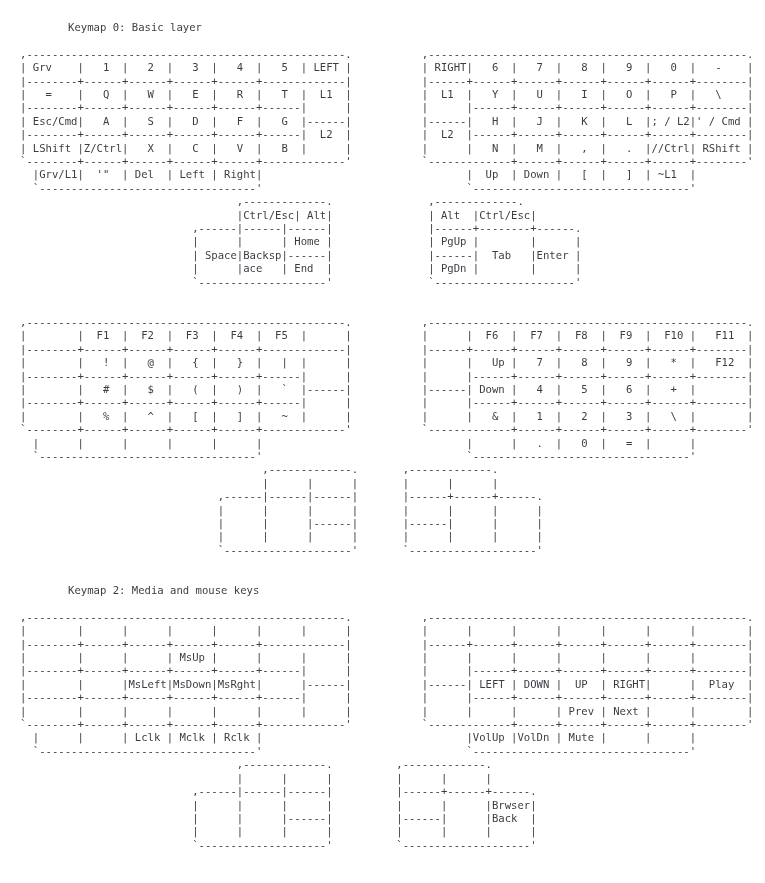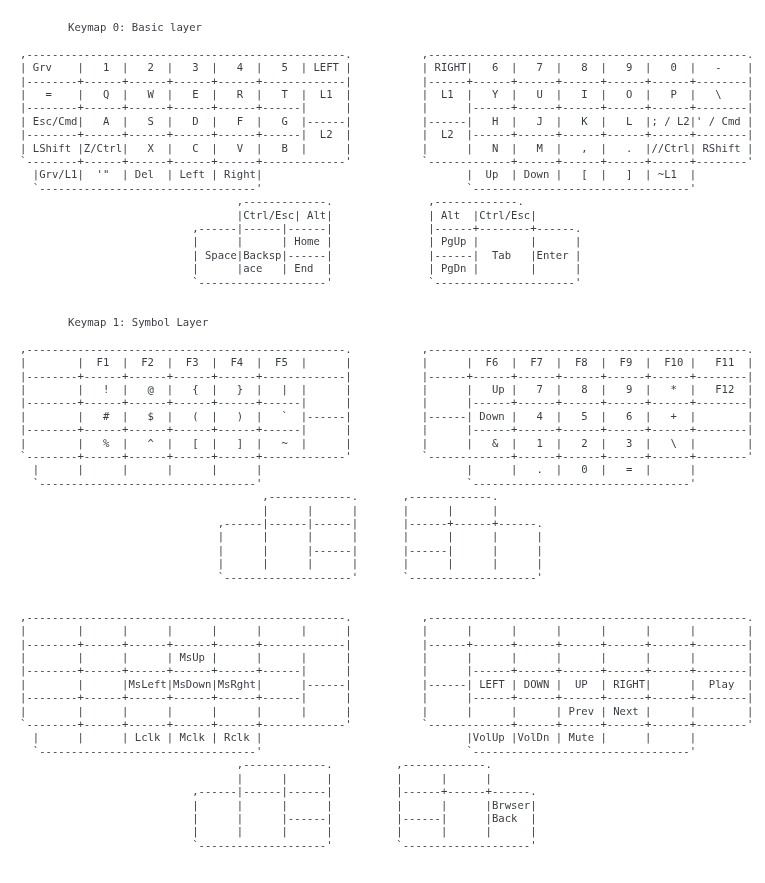--- a/index.html
+++ b/index.html
@@ -48,21 +48,20 @@
                                   ,-------------.               ,-------------.
                                   |Ctrl/Esc| Alt|               | Alt  |Ctrl/Esc|
                            ,------|------|------|               |------+--------+------.
                            |      |      | Home |               | PgUp |        |      |
                            | Space|Backsp|------|               |------|  Tab   |Enter |
                            |      |ace   | End  |               | PgDn |        |      |
                            `--------------------'               `----------------------'</pre>
   </section>
 
   <section class="keymap-section">
-    <div class="keymap-title">Keymap 1: Symbol Layer</div>
     <pre class="keymap-art">,--------------------------------------------------.           ,--------------------------------------------------.
 |        |  F1  |  F2  |  F3  |  F4  |  F5  |      |           |      |  F6  |  F7  |  F8  |  F9  |  F10 |   F11  |
 |--------+------+------+------+------+-------------|           |------+------+------+------+------+------+--------|
 |        |   !  |   @  |   {  |   }  |   |  |      |           |      |   Up |   7  |   8  |   9  |   *  |   F12  |
 |--------+------+------+------+------+------|      |           |      |------+------+------+------+------+--------|
 |        |   #  |   $  |   (  |   )  |   `  |------|           |------| Down |   4  |   5  |   6  |   +  |        |
 |--------+------+------+------+------+------|      |           |      |------+------+------+------+------+--------|
 |        |   %  |   ^  |   [  |   ]  |   ~  |      |           |      |   &amp;  |   1  |   2  |   3  |   \  |        |
 `--------+------+------+------+------+-------------'           `-------------+------+------+------+------+--------'
   |      |      |      |      |      |                                |      |   .  |   0  |   =  |      |
@@ -70,20 +69,21 @@
                                       ,-------------.       ,-------------.
                                       |      |      |       |      |      |
                                ,------|------|------|       |------+------+------.
                                |      |      |      |       |      |      |      |
                                |      |      |------|       |------|      |      |
                                |      |      |      |       |      |      |      |
                                `--------------------'       `--------------------'</pre>
   </section>
 
   <section class="keymap-section">
+    <div class="keymap-title">Keymap 2: Media and mouse keys</div>
     <pre class="keymap-art">,--------------------------------------------------.           ,--------------------------------------------------.
 |        |      |      |      |      |      |      |           |      |      |      |      |      |      |        |
 |--------+------+------+------+------+-------------|           |------+------+------+------+------+------+--------|
 |        |      |      | MsUp |      |      |      |           |      |      |      |      |      |      |        |
 |--------+------+------+------+------+------|      |           |      |------+------+------+------+------+--------|
 |        |      |MsLeft|MsDown|MsRght|      |------|           |------| LEFT | DOWN |  UP  | RIGHT|      |  Play  |
 |--------+------+------+------+------+------|      |           |      |------+------+------+------+------+--------|
 |        |      |      |      |      |      |      |           |      |      |      | Prev | Next |      |        |
 `--------+------+------+------+------+-------------'           `-------------+------+------+------+------+--------'
   |      |      | Lclk | Mclk | Rclk |                                |VolUp |VolDn | Mute |      |      |

